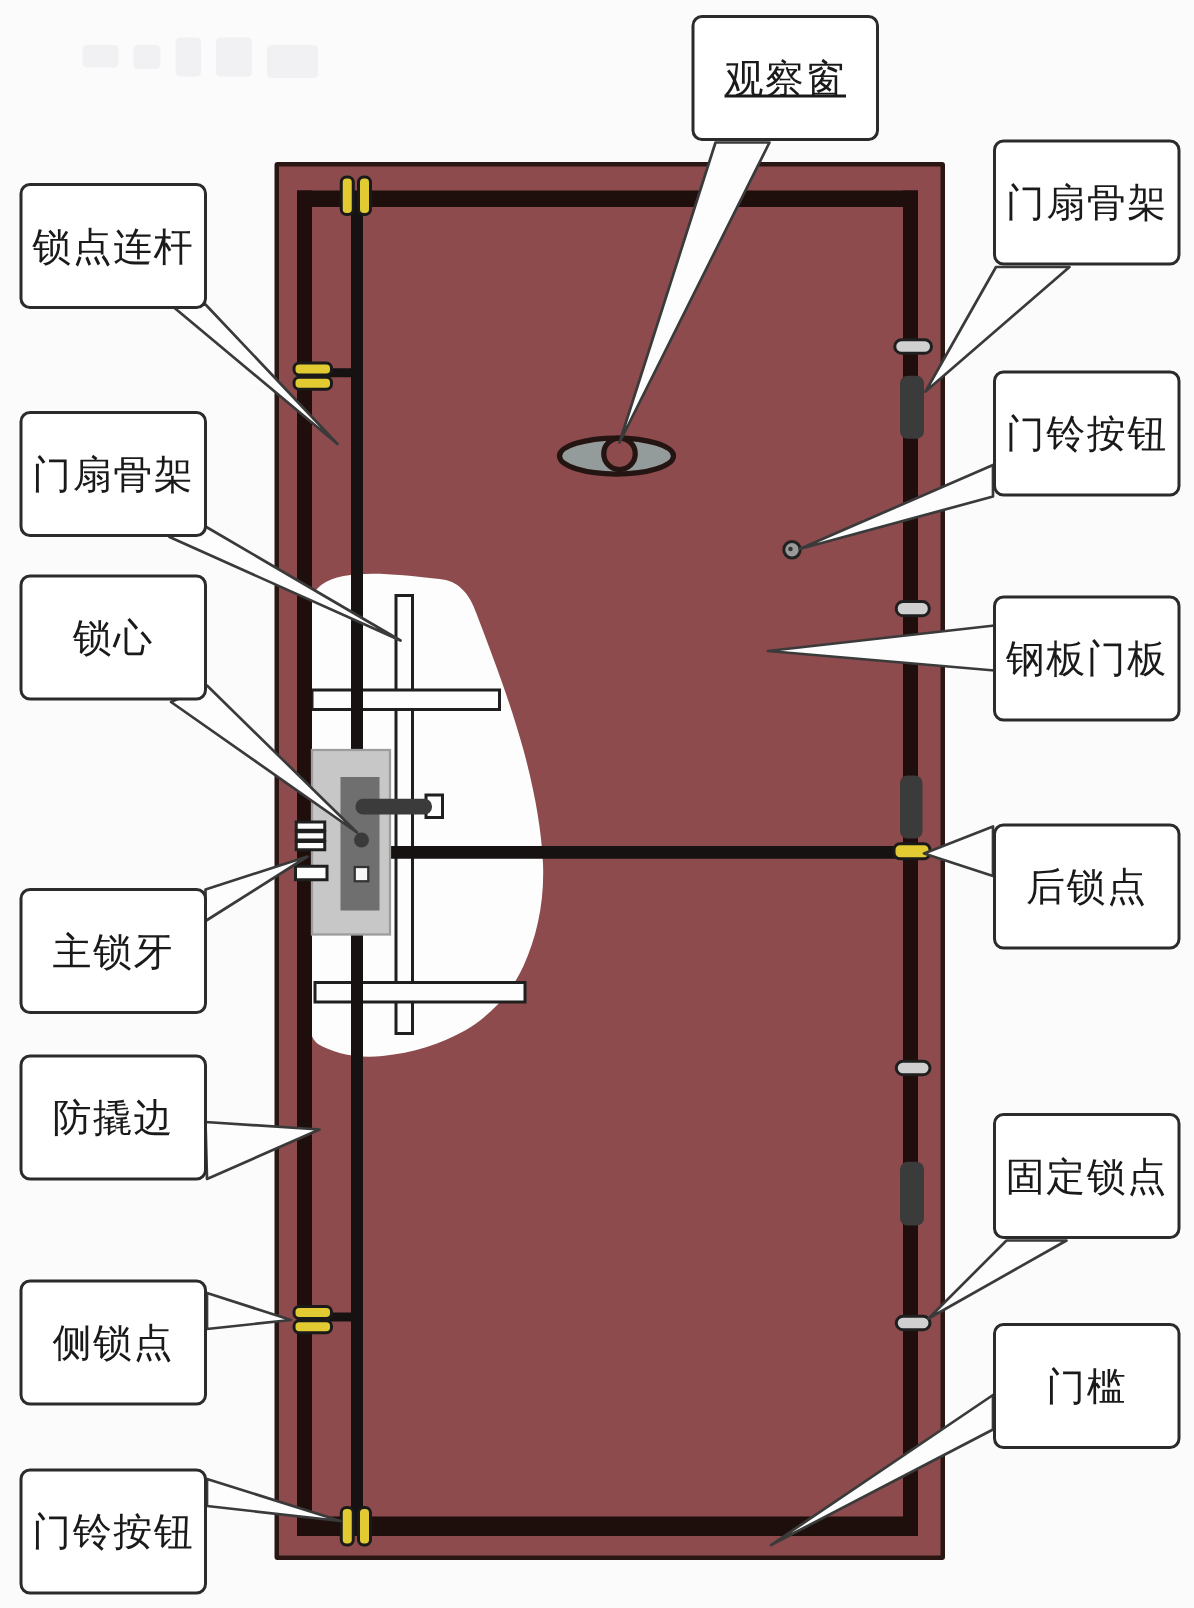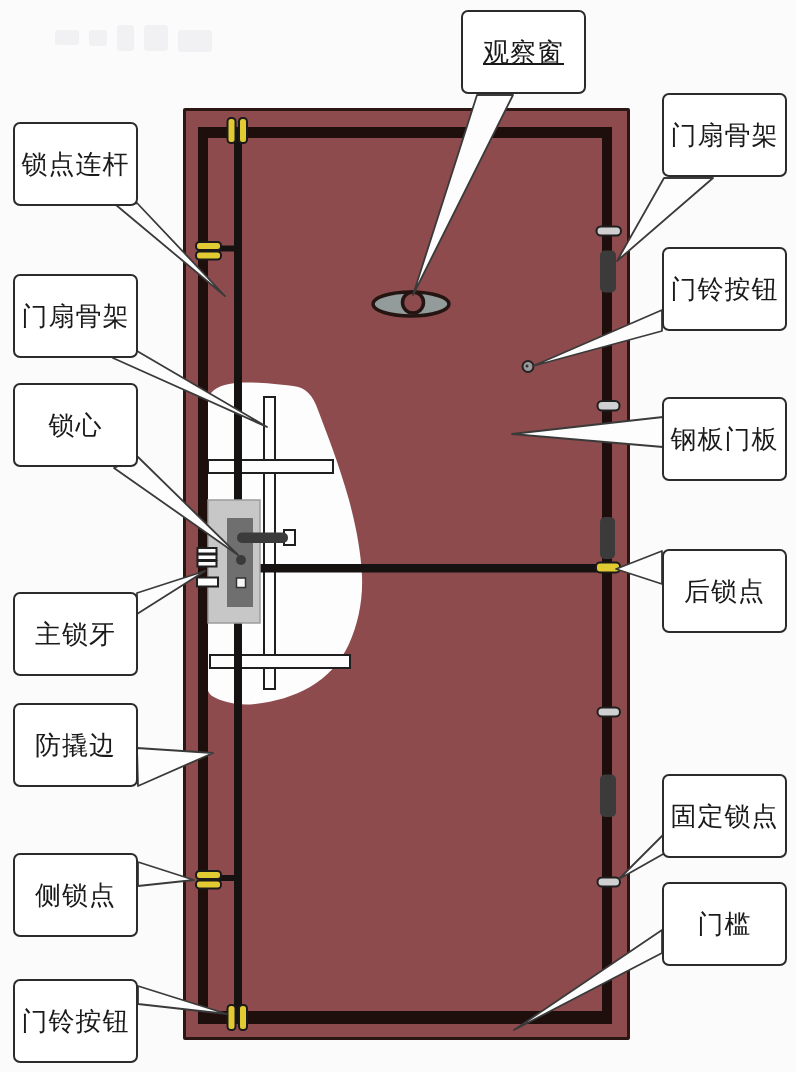--- a/index.html
+++ b/index.html
@@ -185,20 +185,20 @@
   </div>
   <div class="callout" style="left:662px;top:247px;">
     <span>门铃按钮</span>
   </div>
   <div class="callout" style="left:662px;top:397px;">
     <span>钢板门板</span>
   </div>
   <div class="callout" style="left:662px;top:549px;">
     <span>后锁点</span>
   </div>
-  <div class="callout" style="left:662px;top:742px;margin-top:32px;">
+  <div class="callout" style="left:662px;top:742px;">
     <span>固定锁点</span>
   </div>
   <div class="callout" style="left:662px;top:882px;">
     <span>门槛</span>
   </div>
 
 </div>
 
 </body></html>

